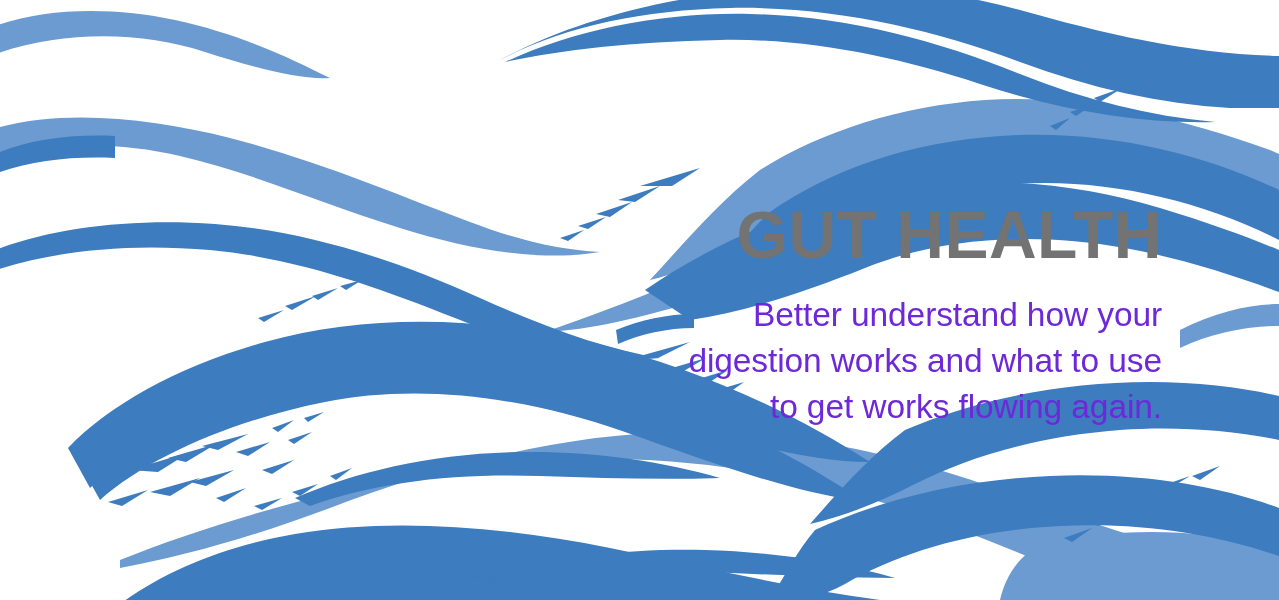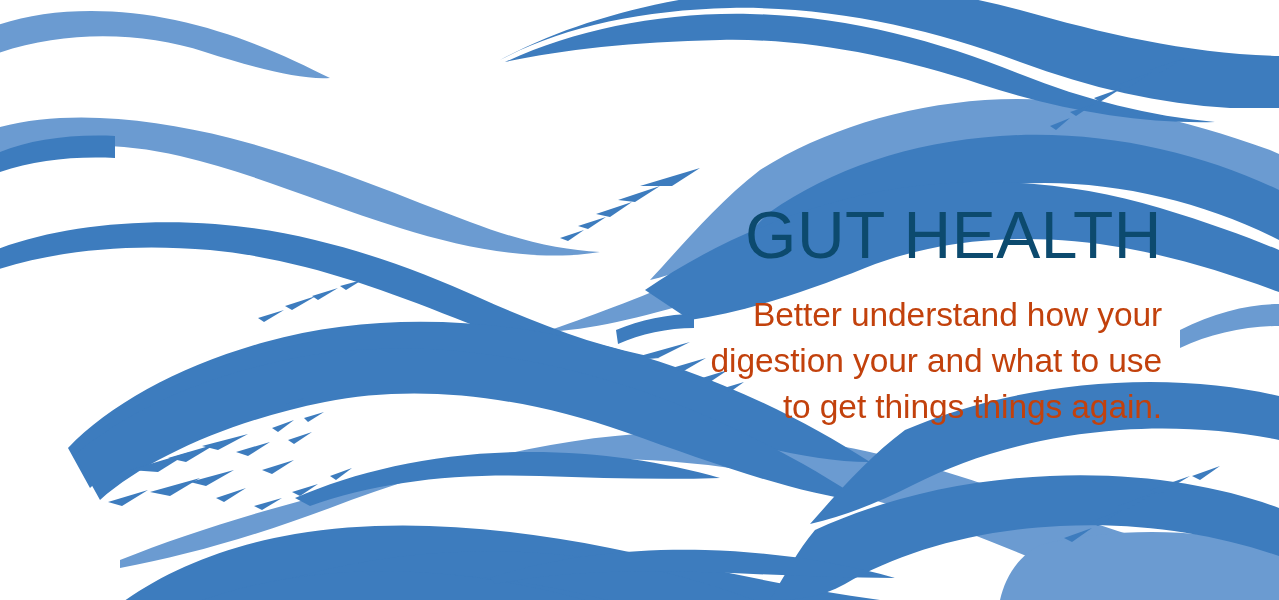--- a/index.html
+++ b/index.html
@@ -7,27 +7,27 @@
     width:1279px;height:600px;overflow:hidden;background:#ffffff;
     font-family:"Liberation Sans","DejaVu Sans",sans-serif;
   }
   #banner{position:relative;width:1279px;height:600px;background:#ffffff;overflow:hidden;}
   #waves{position:absolute;inset:0;width:1279px;height:600px;display:block;}
   #text-block{
     position:absolute;left:520px;top:200px;width:642px;
     text-align:right;z-index:5;
   }
   #headline{
-    margin:0;color:#0c4a6e;font-weight:400;
+    margin:0;color:#737373;font-weight:700;
     font-size:66px;line-height:70px;letter-spacing:0.5px;
     text-transform:uppercase;white-space:nowrap;
   }
   #headline .hl-line{display:block;}
   #subtitle{
-    margin:0;padding-top:22px;color:#c2410c;font-weight:400;
+    margin:0;padding-top:22px;color:#6d28d9;font-weight:400;
     font-size:33.5px;line-height:46px;letter-spacing:-0.1px;
   }
   #subtitle .sub-line{display:block;white-space:nowrap;}
 </style>
 </head>
 <body>
 
 <div id="banner">
 
   <svg id="waves" viewBox="0 0 1279 600" preserveAspectRatio="none" aria-hidden="true">
@@ -138,18 +138,18 @@
       <path d="M340 286 L 362 280 L 346 290 Z"></path>
     </g>
   </svg>
 
   <div id="text-block">
     <h1 id="headline">
       <span class="hl-line">GUT HEALTH</span>
     </h1>
     <p id="subtitle">
       <span class="sub-line">Better understand how your</span>
-      <span class="sub-line">digestion your and what to use</span>
-      <span class="sub-line">to get things things again.</span>
+      <span class="sub-line">digestion works and what to use</span>
+      <span class="sub-line">to get works flowing again.</span>
     </p>
   </div>
 
 </div>
 
 </body></html>

